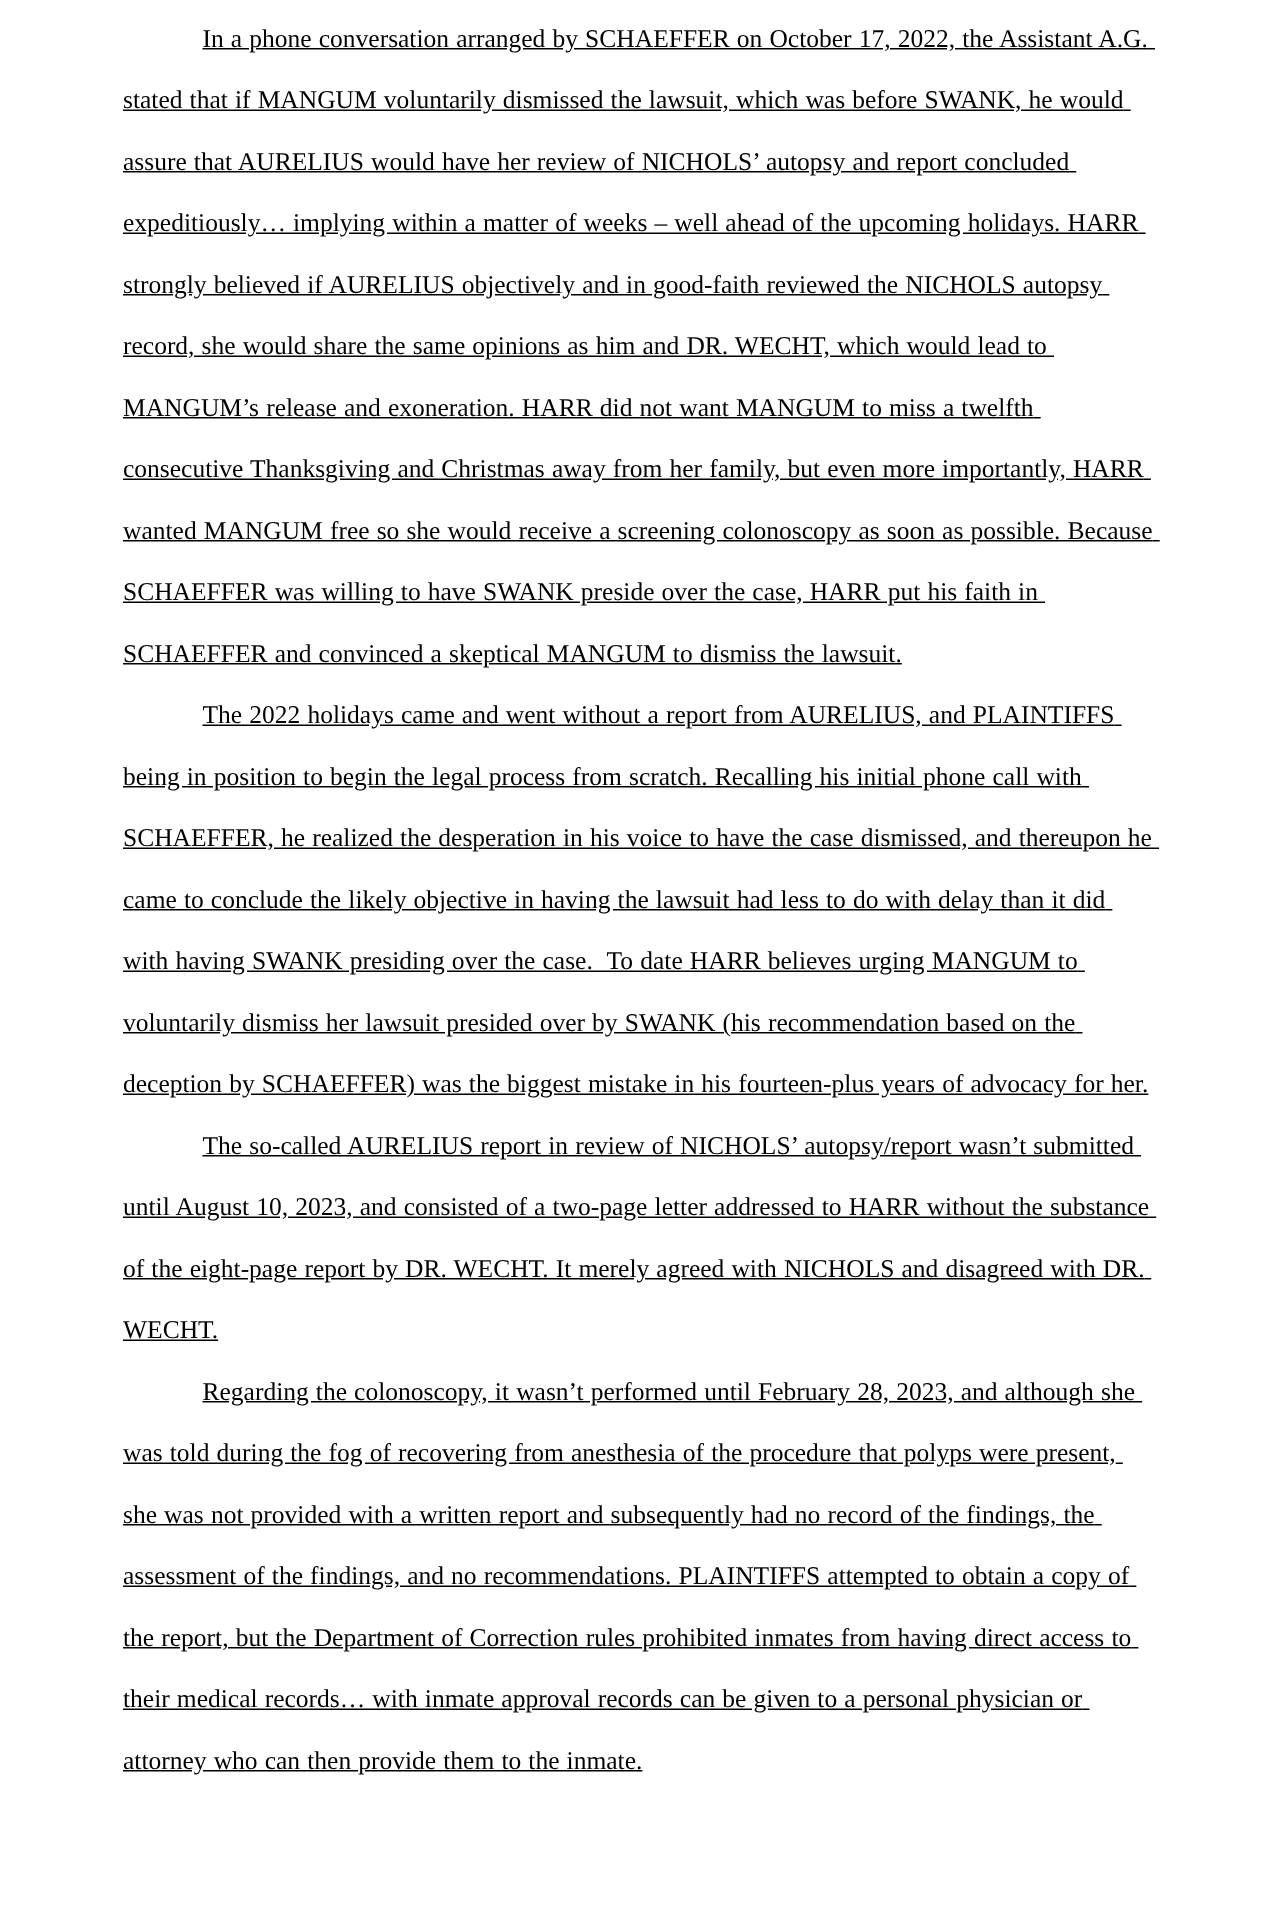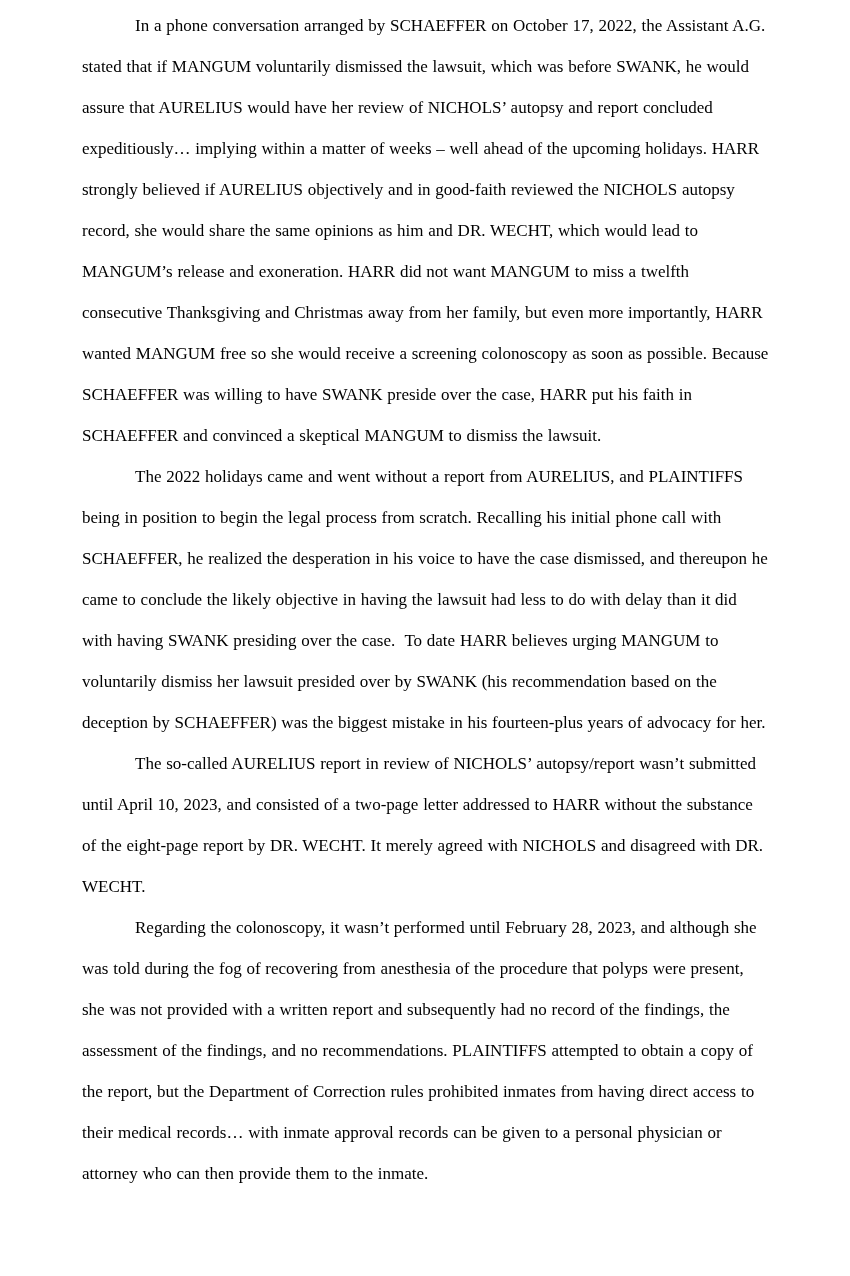--- a/index.html
+++ b/index.html
@@ -24,25 +24,26 @@
     font-size: 17px;
     line-height: 41px;
     color: #000000;
     text-align: left;
   }
   .doc-body p {
     margin: 0;
     text-indent: 53px;
     white-space: pre-wrap;
     word-spacing: 0.5px;
+    text-decoration: underline;
   }
 </style>
 </head>
 <body>
 
 <div class="page">
   <div class="doc-body">
     <p>In a phone conversation arranged by SCHAEFFER on October 17, 2022, the Assistant A.G. stated that if MANGUM voluntarily dismissed the lawsuit, which was before SWANK, he would assure that AURELIUS would have her review of NICHOLS’ autopsy and report concluded expeditiously… implying within a matter of weeks – well ahead of the upcoming holidays. HARR strongly believed if AURELIUS objectively and in good-faith reviewed the NICHOLS autopsy record, she would share the same opinions as him and DR. WECHT, which would lead to MANGUM’s release and exoneration. HARR did not want MANGUM to miss a twelfth consecutive Thanksgiving and Christmas away from her family, but even more importantly, HARR wanted MANGUM free so she would receive a screening colonoscopy as soon as possible. Because SCHAEFFER was willing to have SWANK preside over the case, HARR put his faith in SCHAEFFER and convinced a skeptical MANGUM to dismiss the lawsuit.</p>
     <p>The 2022 holidays came and went without a report from AURELIUS, and PLAINTIFFS being in position to begin the legal process from scratch. Recalling his initial phone call with SCHAEFFER, he realized the desperation in his voice to have the case dismissed, and thereupon he came to conclude the likely objective in having the lawsuit had less to do with delay than it did with having SWANK presiding over the case.  To date HARR believes urging MANGUM to voluntarily dismiss her lawsuit presided over by SWANK (his recommendation based on the deception by SCHAEFFER) was the biggest mistake in his fourteen-plus years of advocacy for her.</p>
-    <p>The so-called AURELIUS report in review of NICHOLS’ autopsy/report wasn’t submitted until April 10, 2023, and consisted of a two-page letter addressed to HARR without the substance of the eight-page report by DR. WECHT. It merely agreed with NICHOLS and disagreed with DR. WECHT.</p>
+    <p>The so-called AURELIUS report in review of NICHOLS’ autopsy/report wasn’t submitted until August 10, 2023, and consisted of a two-page letter addressed to HARR without the substance of the eight-page report by DR. WECHT. It merely agreed with NICHOLS and disagreed with DR. WECHT.</p>
     <p>Regarding the colonoscopy, it wasn’t performed until February 28, 2023, and although she was told during the fog of recovering from anesthesia of the procedure that polyps were present, she was not provided with a written report and subsequently had no record of the findings, the assessment of the findings, and no recommendations. PLAINTIFFS attempted to obtain a copy of the report, but the Department of Correction rules prohibited inmates from having direct access to their medical records… with inmate approval records can be given to a personal physician or attorney who can then provide them to the inmate.</p>
   </div>
 </div>
 
 </body></html>

